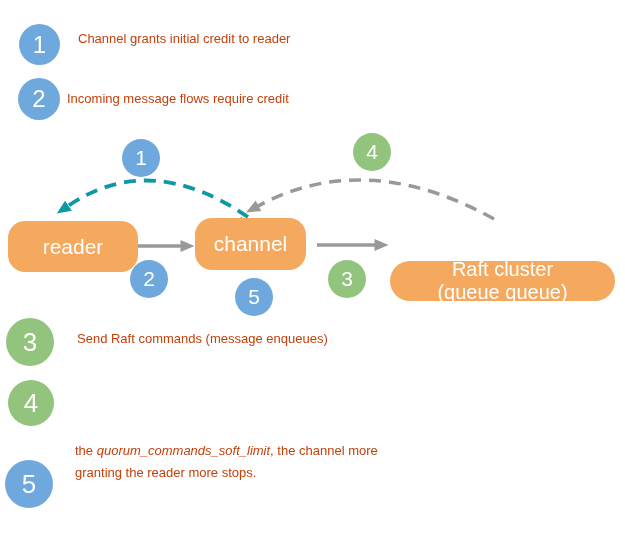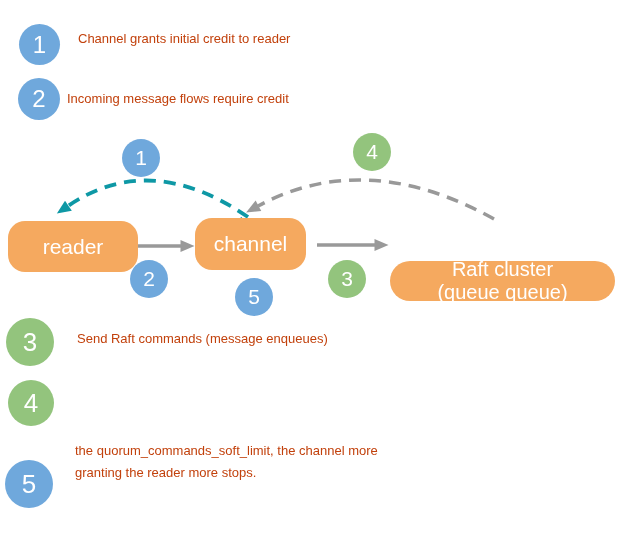--- a/index.html
+++ b/index.html
@@ -21,21 +21,21 @@
     position:absolute;color:#c2410c;font-size:13px;line-height:22px;
     white-space:nowrap;
   }
   .node{
     position:absolute;background:#F5A95F;color:#ffffff;
     display:flex;flex-direction:column;align-items:center;justify-content:center;
     border-radius:17px;font-size:21px;line-height:24px;text-align:center;
   }
   .node .sub{font-size:20px;}
   svg.arrows{position:absolute;left:0;top:0;width:625px;height:538px;}
-  .italic{text-align:center;}
+  .italic{font-style:italic;text-align:center;}
 </style>
 </head>
 <body>
 
 <div class="canvas">
 
   <div class="badge blue med" style="left:19px;top:24px;">1</div>
   <div class="legend-text" style="left:78px;top:28px;">Channel grants initial credit to reader</div>
 
   <div class="badge blue med" style="left:18px;top:78px;width:42px;height:42px;">2</div>

